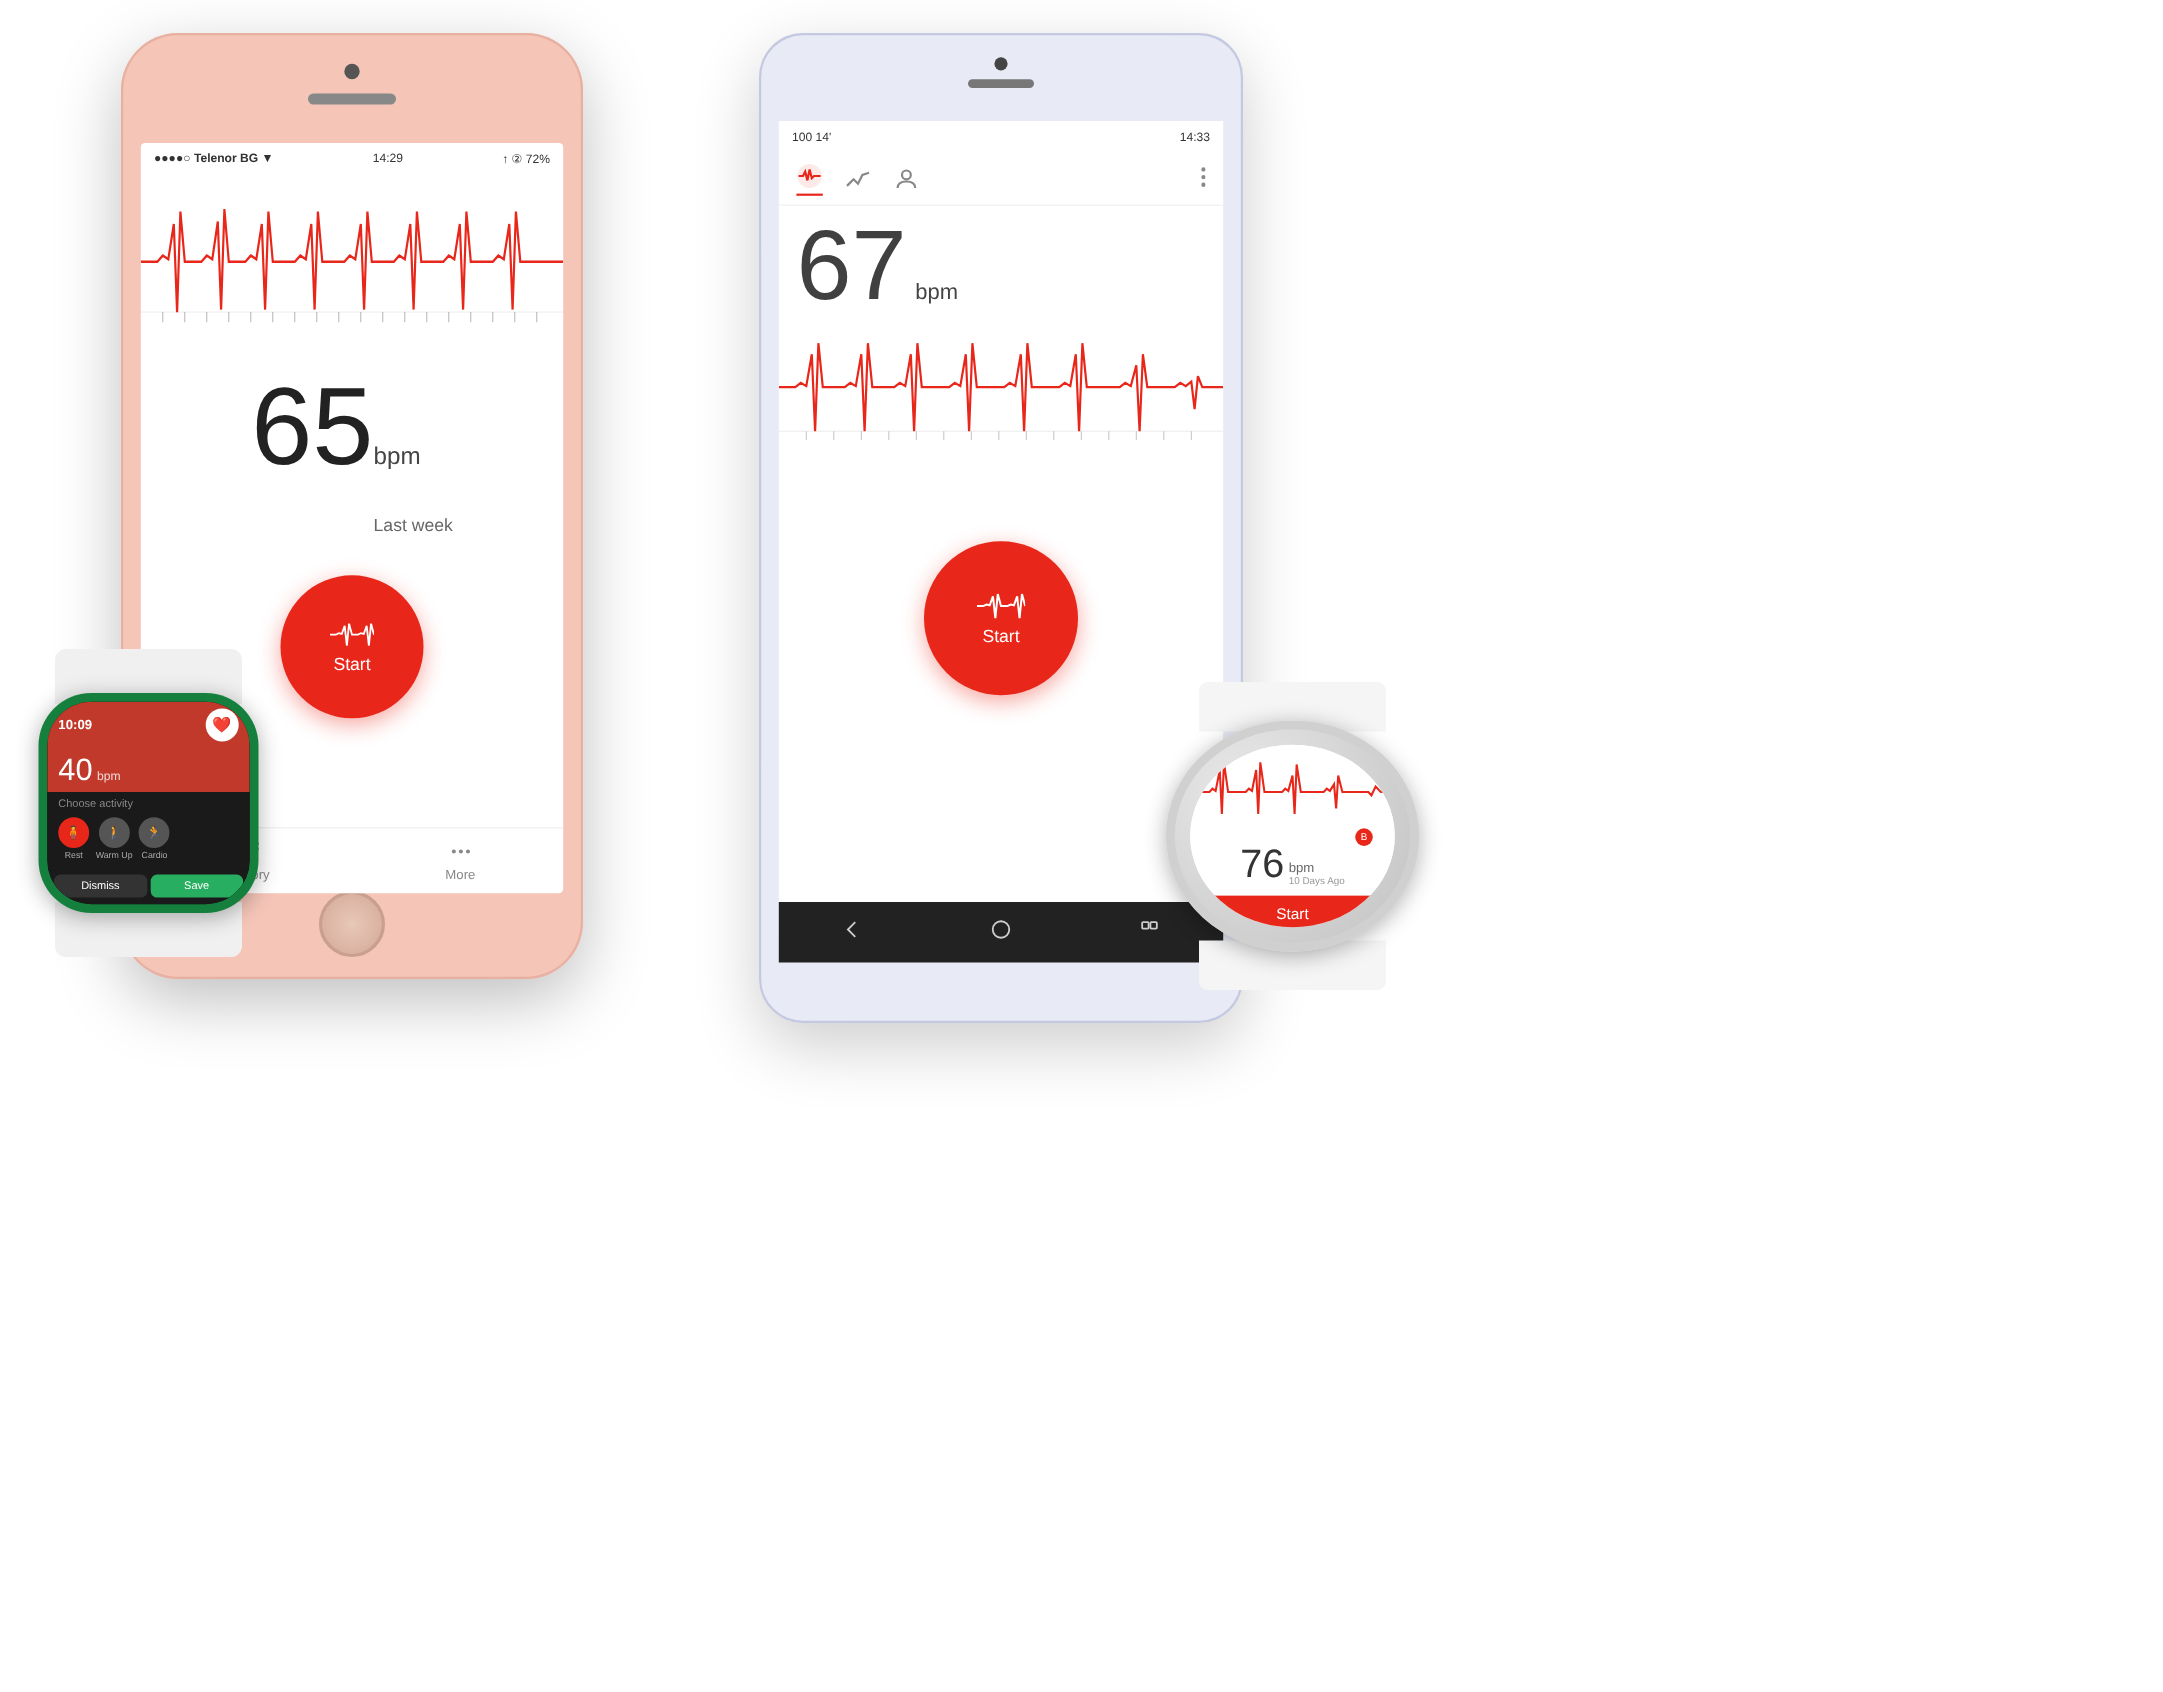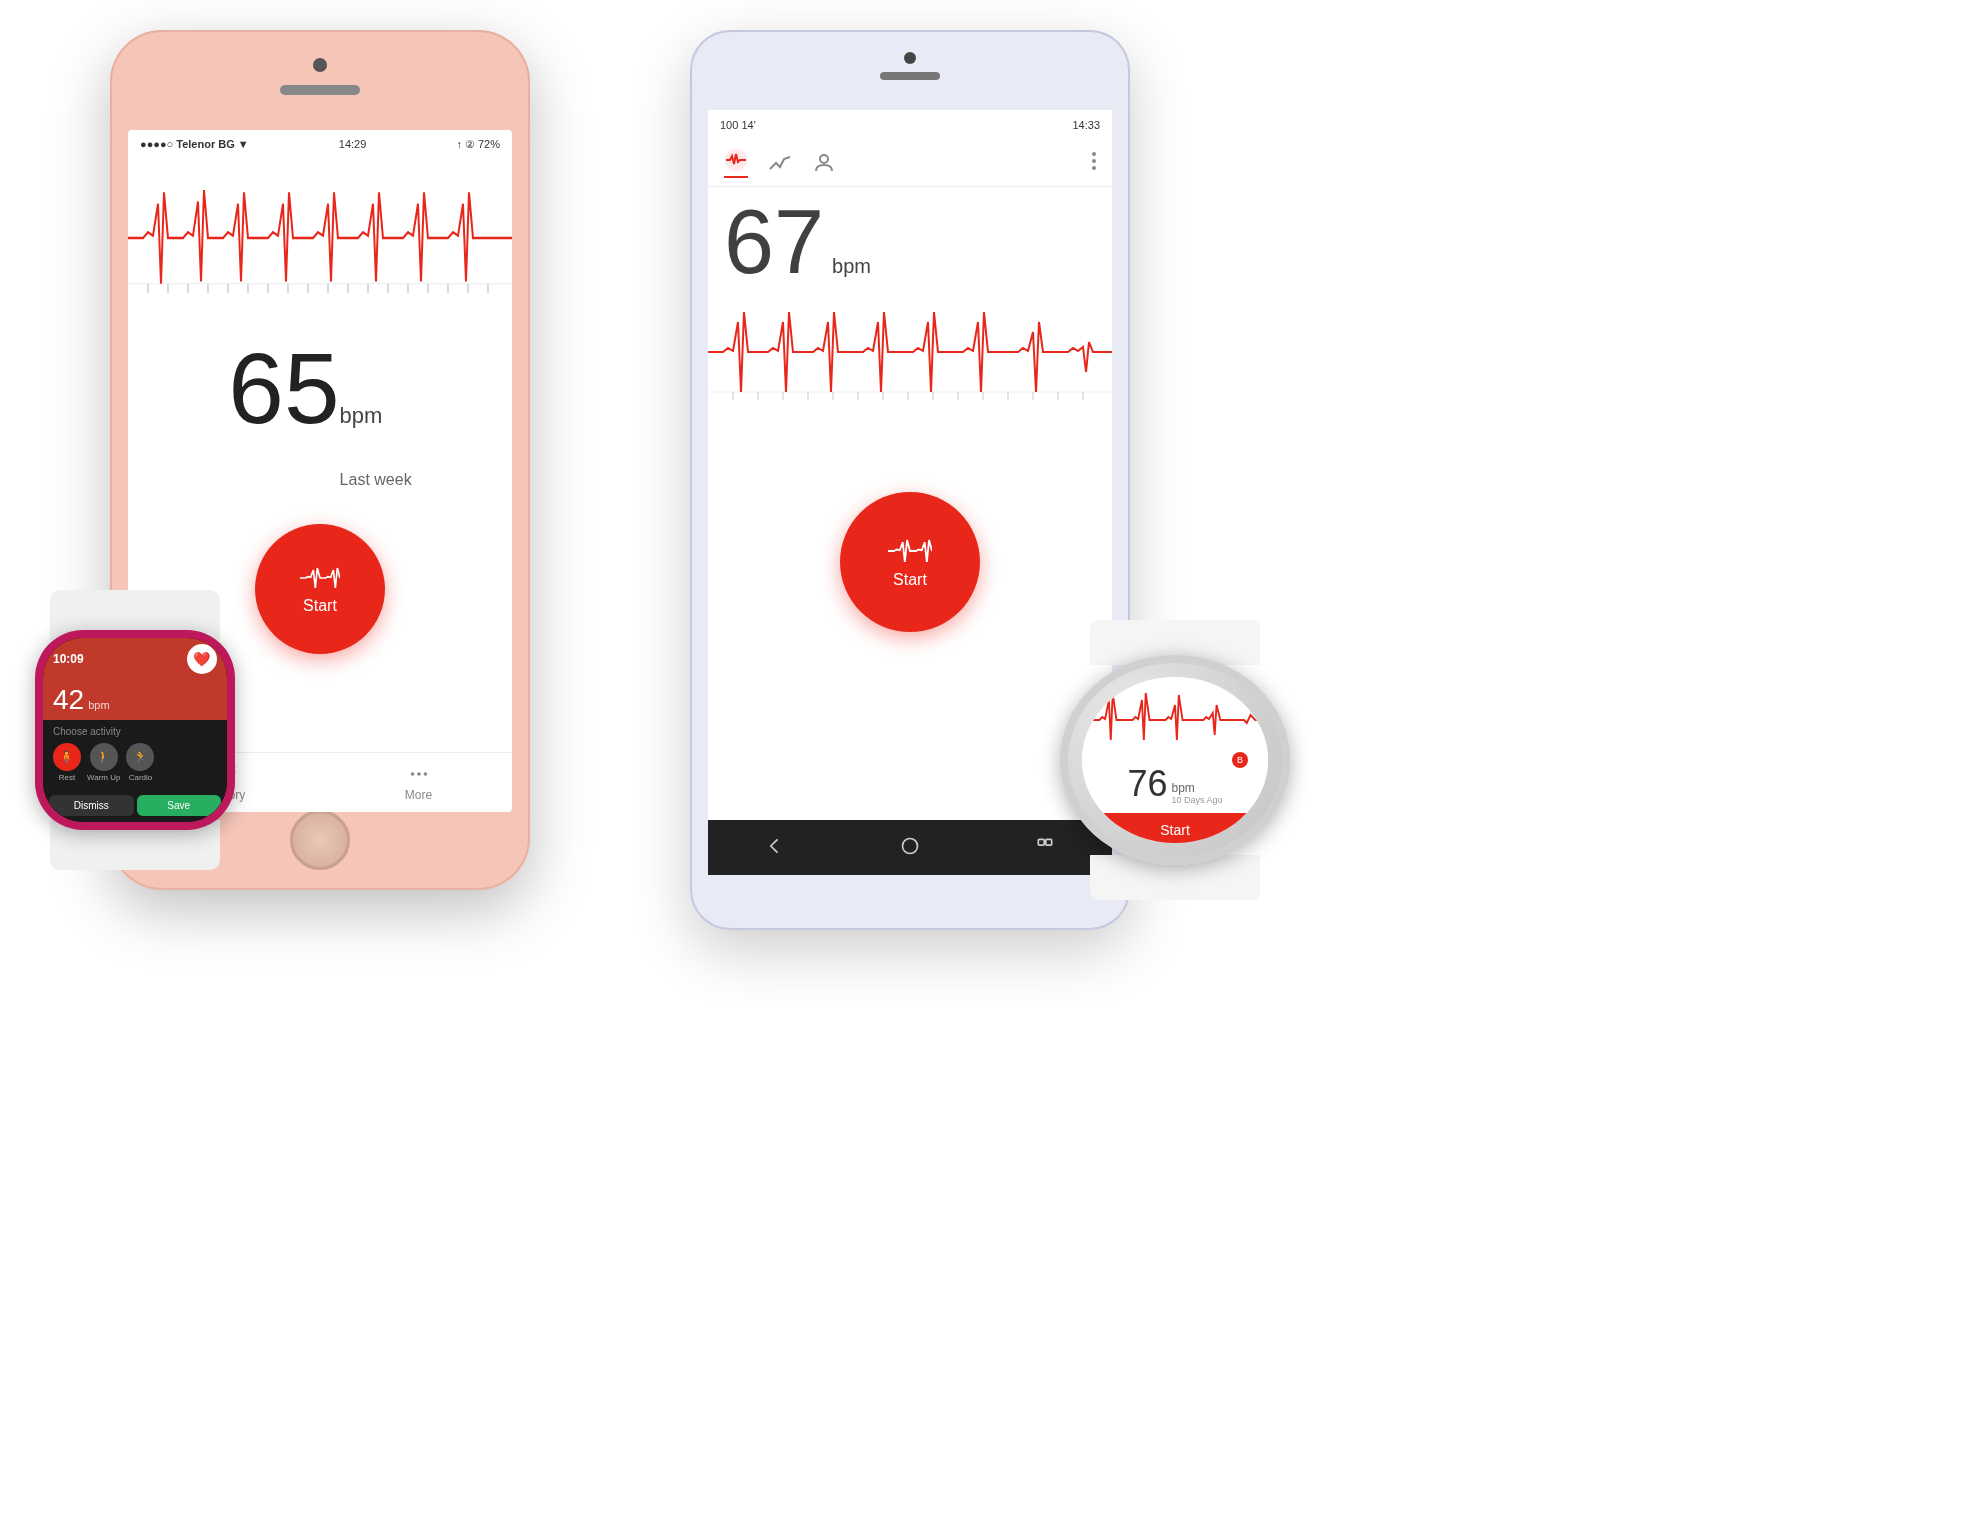--- a/index.html
+++ b/index.html
@@ -174,21 +174,21 @@
       position: absolute;
       left: 30px; bottom: 0;
       width: 170px; height: 50px;
       background: #f0f0f0;
       border-radius: 0 0 10px 10px;
     }
     .watch-case {
       position: absolute;
       left: 15px; top: 40px;
       width: 200px; height: 200px;
-      background: #be185d;
+      background: #15803d;
       border-radius: 48px;
       box-shadow: 0 4px 20px rgba(0,0,0,0.3);
     }
     .watch-screen {
       position: absolute;
       left: 8px; top: 8px;
       right: 8px; bottom: 8px;
       background: #111;
       border-radius: 40px;
       overflow: hidden;
@@ -604,21 +604,21 @@
   <div class="watch-band-top"></div>
   <div class="watch-band-bottom"></div>
   <div class="watch-case">
     <div class="watch-screen">
       <div class="watch-content">
         <div class="watch-top-bar">
           <span class="watch-time">10:09</span>
           <div class="watch-heart-icon">❤️</div>
         </div>
         <div class="watch-bpm-row">
-          <span class="watch-bpm-num">42</span>
+          <span class="watch-bpm-num">40</span>
           <span class="watch-bpm-label">bpm</span>
         </div>
         <div class="watch-middle">
           <div class="watch-activity-label">Choose activity</div>
           <div class="watch-activity-icons">
             <div class="watch-act-item">
               <div class="watch-act-icon active">🧍</div>
               <span class="watch-act-text">Rest</span>
             </div>
             <div class="watch-act-item">

